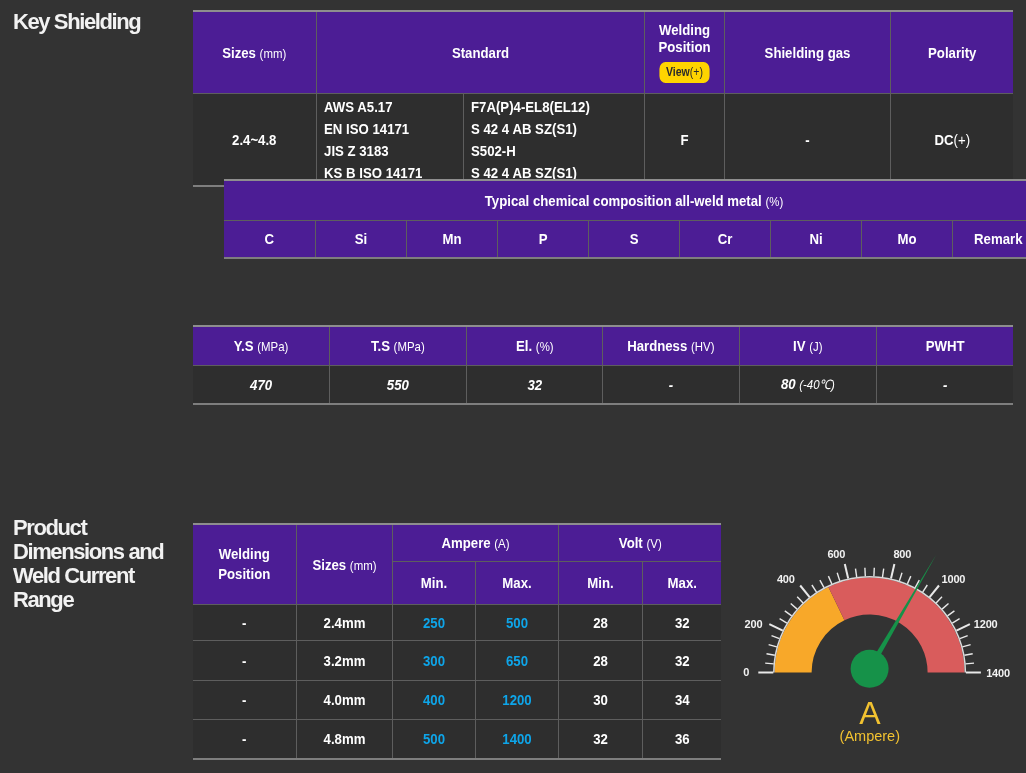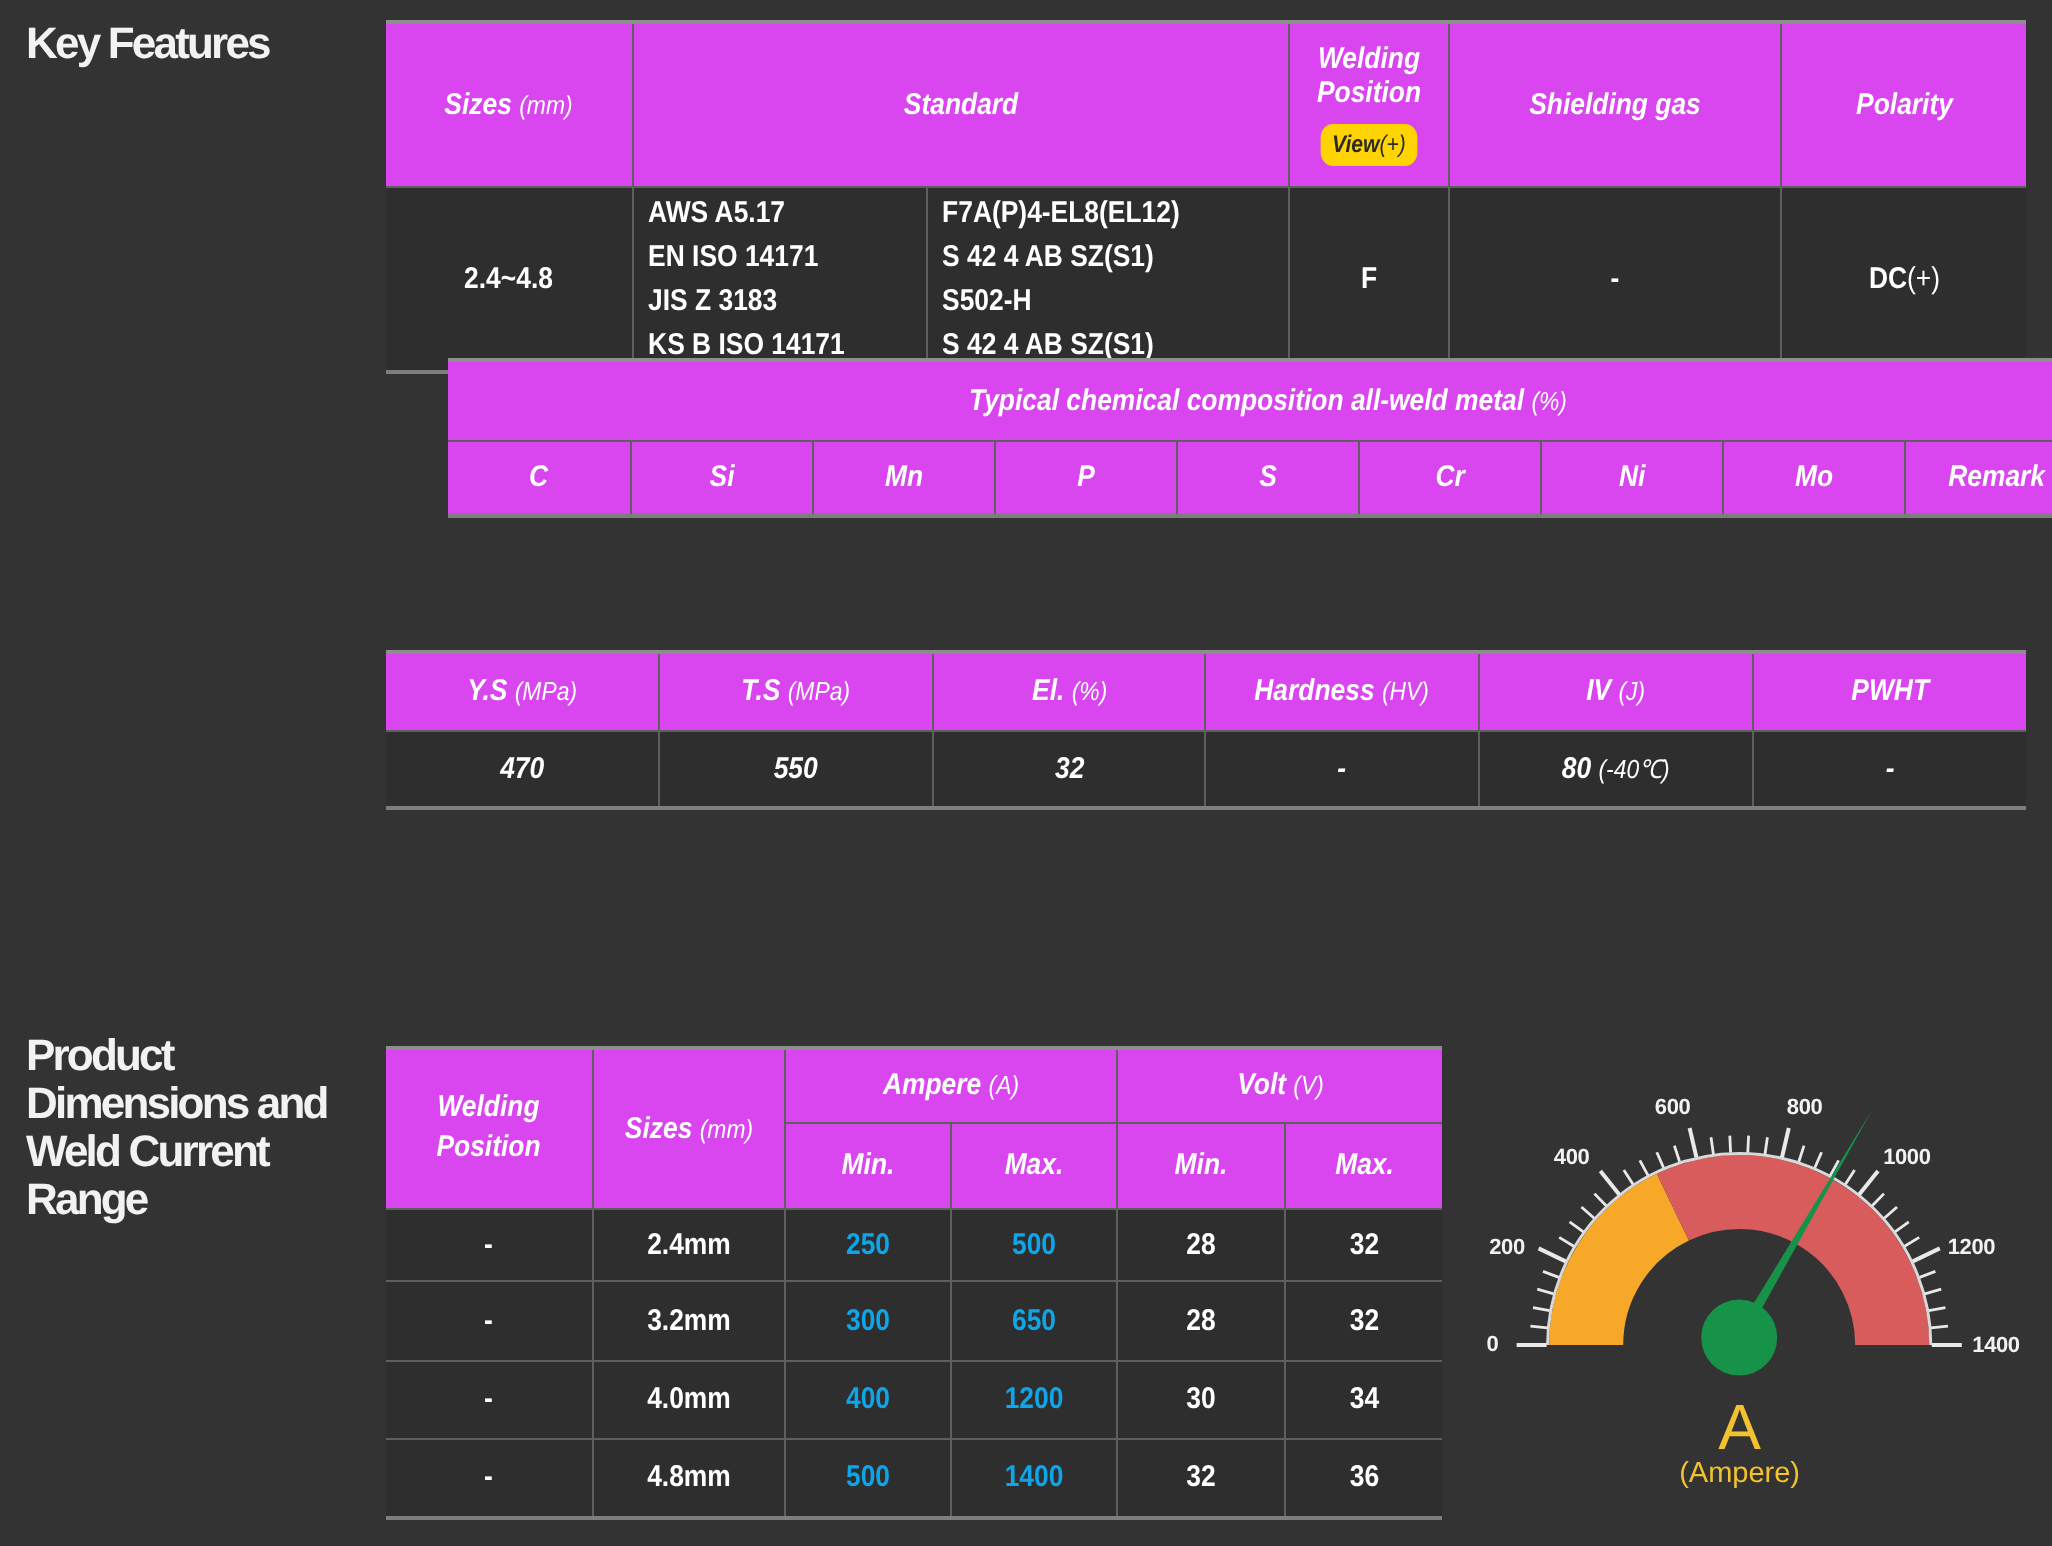--- a/index.html
+++ b/index.html
@@ -5,32 +5,32 @@
 html,body { width:1026px; height:773px; background:#333333; overflow:hidden;
   font-family:"Liberation Sans", sans-serif; color:#ffffff; }
 .abs { position:absolute; }
 h2 { font-size:22px; font-weight:bold; color:#f2f2f2; letter-spacing:-1.4px; }
 table { border-collapse:collapse; table-layout:fixed;
   border-top:2px solid #8e8e8e; border-bottom:2px solid #7e7e7e; }
 td, th { border:1px solid #5e5e5e; font-size:15px; font-weight:bold; color:#fff;
   text-align:center; vertical-align:middle; padding:0; }
 tr > *:first-child { border-left:none; }
 tr > *:last-child { border-right:none; }
-th { background:#d946ef;font-style:italic; }
+th { background:#4c1d95; }
 td { background:#2e2e2e; }
 .c { transform:scaleX(0.88); }
 .cl { transform:scaleX(0.88); transform-origin:0 50%; text-align:left; padding:2px 0 0 8px; line-height:22px; }
 .p { font-weight:400; font-size:13px; }
 .yel { color:#0ea5e9; }
 .badge { display:inline-block; background:#ffd400; color:#2b2b2b; font-size:12px;
   font-weight:bold; border-radius:7px; padding:3px 7px 4px; }
 </style></head>
 <body style="position:relative">
 
-<h2 class="abs" style="left:13px; top:9px;">Key Features</h2>
+<h2 class="abs" style="left:13px; top:9px;">Key Shielding</h2>
 
 <table class="abs" style="left:193px; top:10px; width:820px;">
 <colgroup>
       <col style="width:123px">
       <col style="width:147px">
       <col style="width:181px">
       <col style="width:80px">
       <col style="width:166px">
       <col style="width:123px">
     </colgroup>

